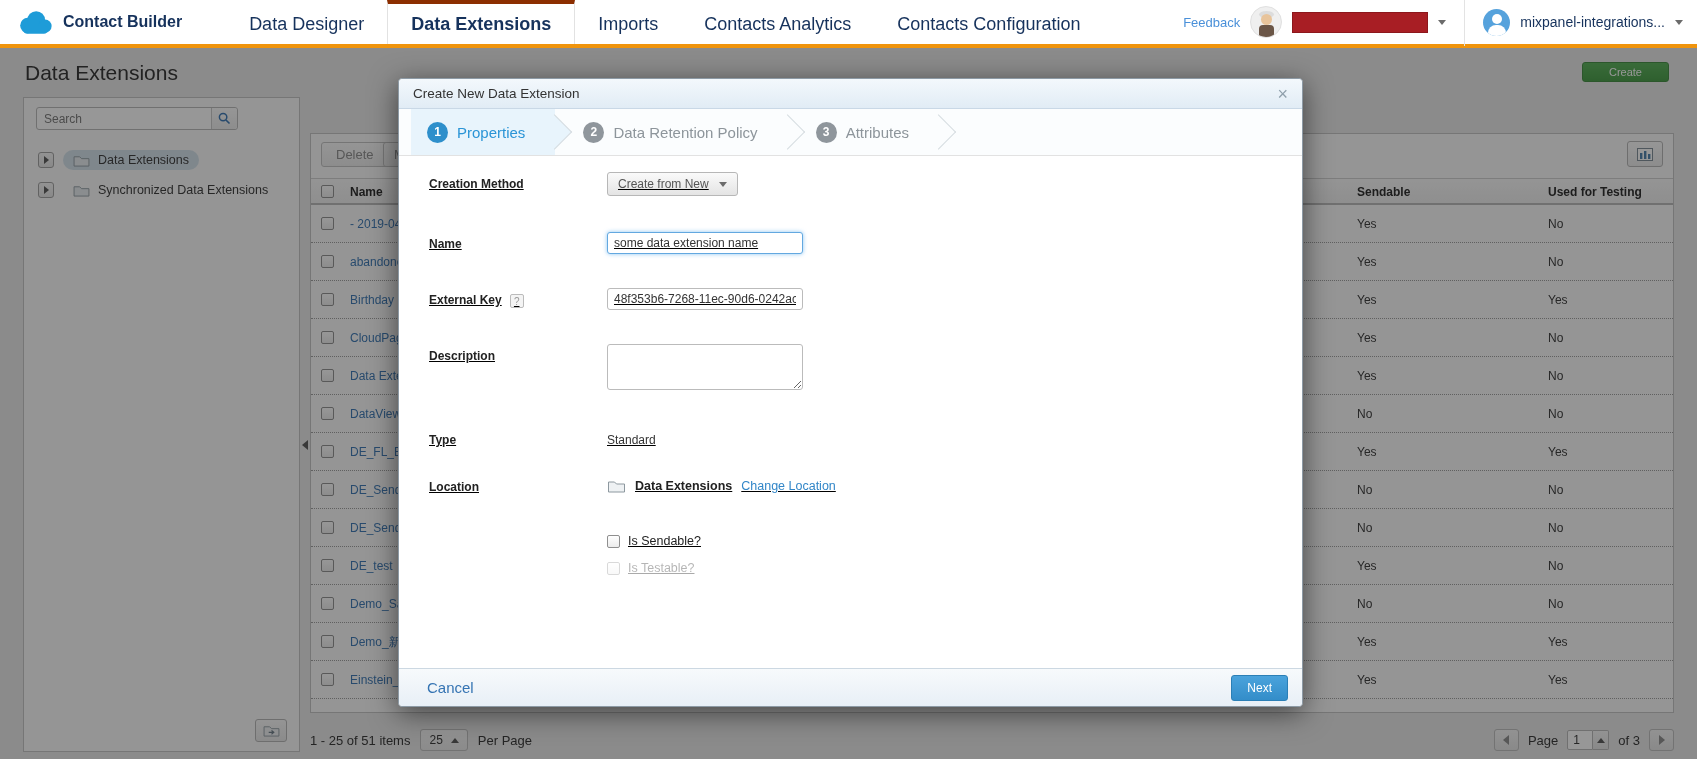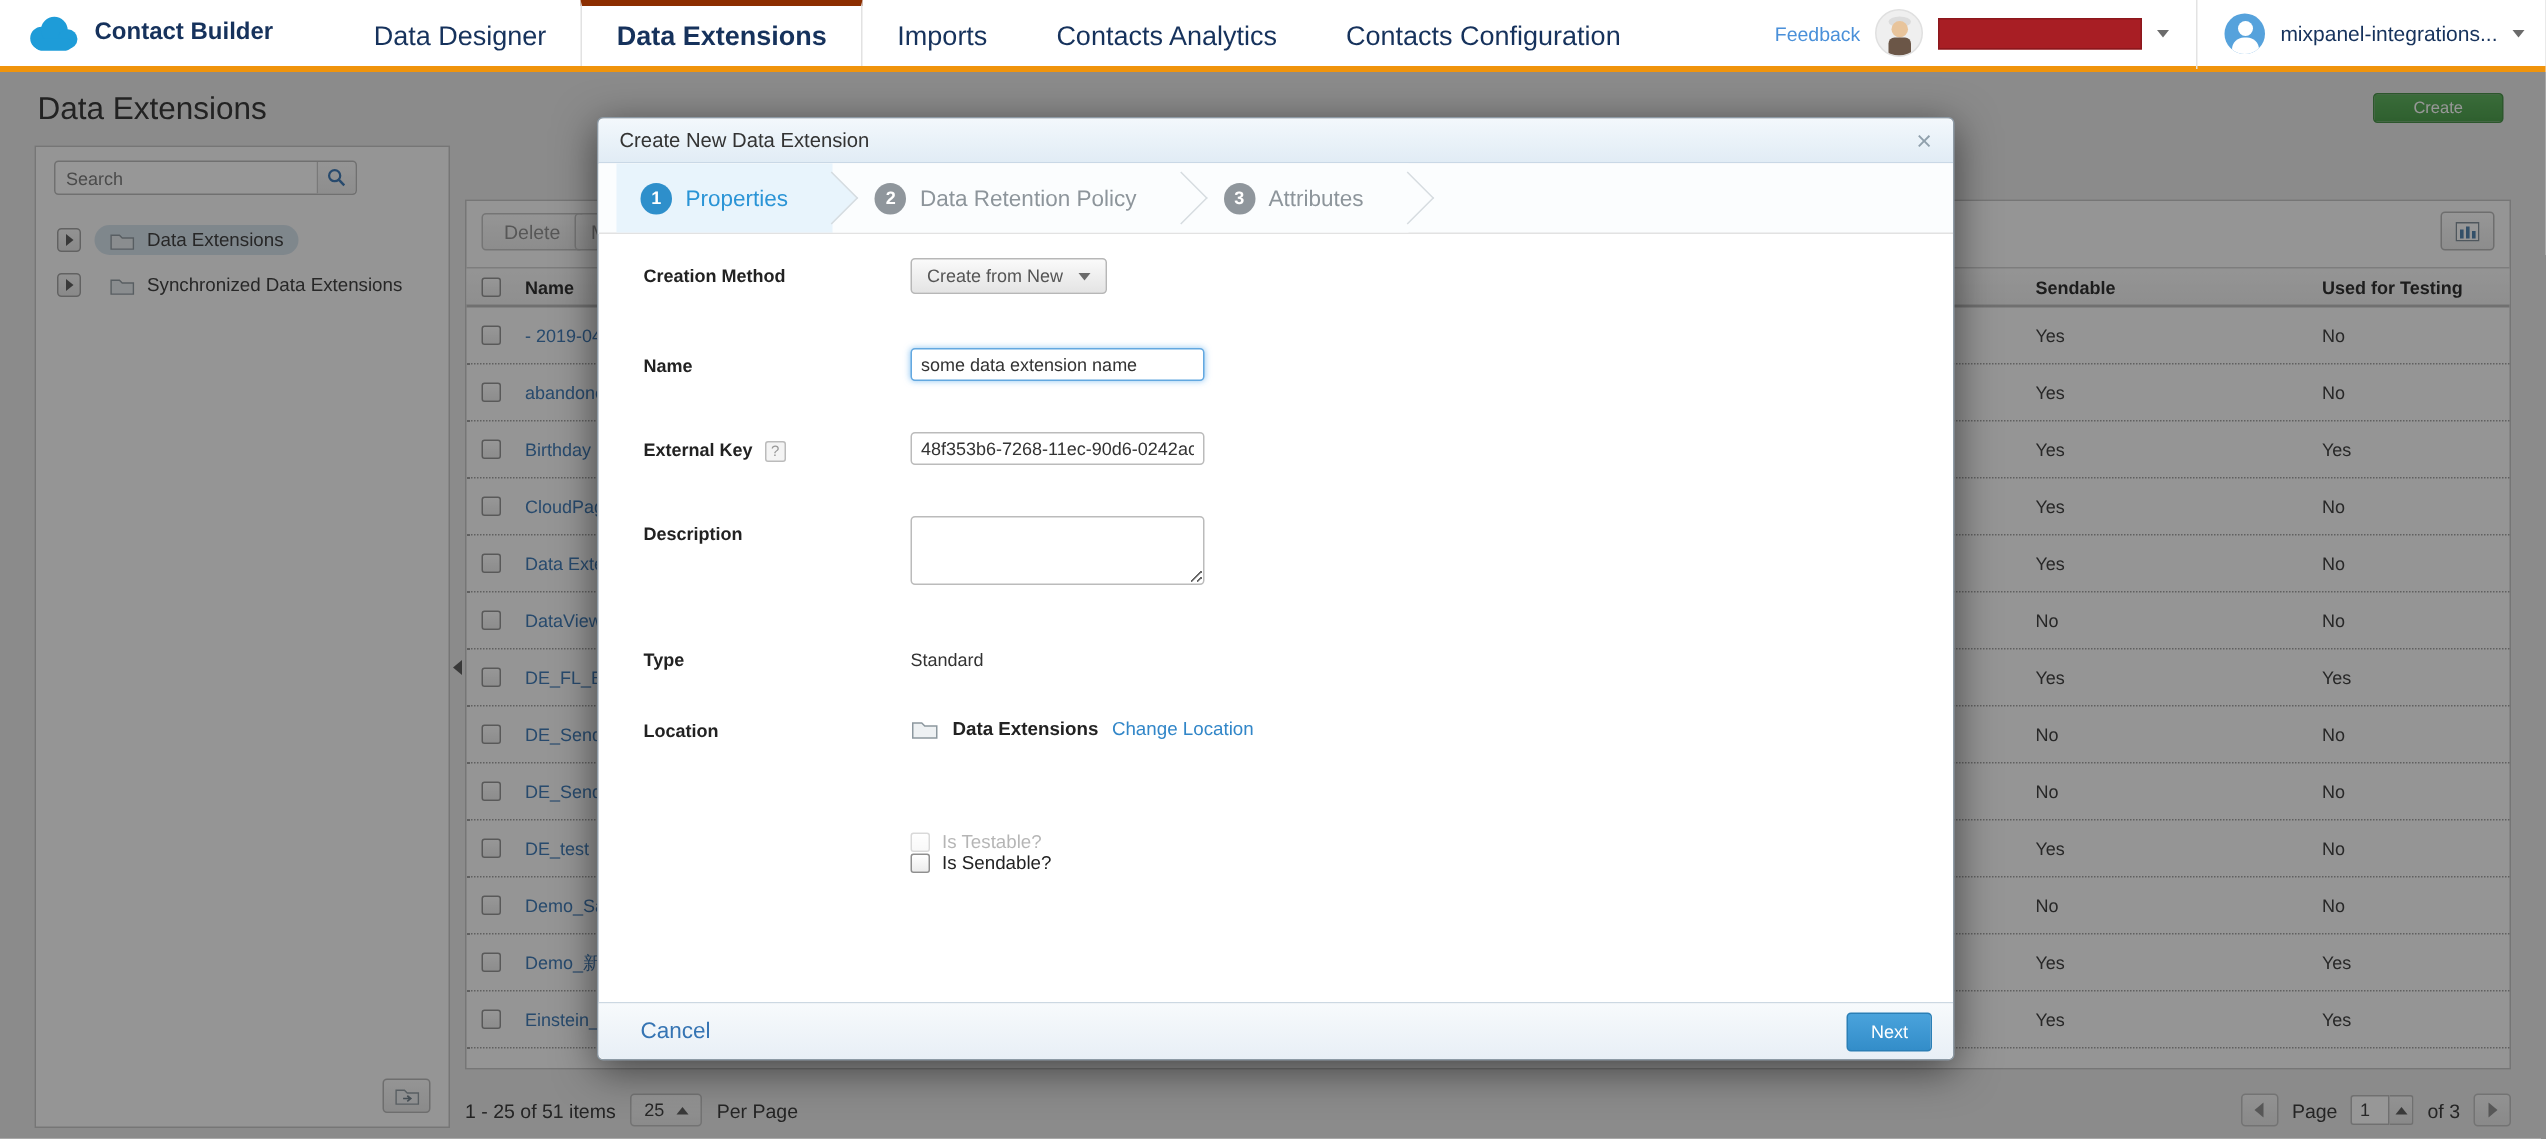--- a/index.html
+++ b/index.html
@@ -121,21 +121,21 @@
                 border-top:1px solid #d6dce0; border-right:1px solid #d6dce0; }
   .step1 { z-index:3; background:#e8f4fc; }
   .step2 { z-index:2; padding-left:28px; }
   .step3 { z-index:1; padding-left:28px; }
   .stepnum { width:21px; height:21px; border-radius:50%; background:#8f969c; color:#fff; font-size:12px; font-weight:bold;
              display:flex; align-items:center; justify-content:center; position:relative; z-index:4; }
   .step1 .stepnum { background:#2e8fcb; }
   .steplabel { font-size:15px; color:#8d959b; position:relative; z-index:4; }
   .step1 .steplabel { color:#2a94d6; }
 
-  .modal-body { position:relative; padding:16px 0 0 30px; height:514px; }
+  .modal-body { position:relative; padding:16px 0 0 30px; height:514px;text-decoration:underline; }
   .frow { display:flex; }
   .flabel { width:178px; font-size:12px; font-weight:bold; color:#222; padding-top:5px; flex:0 0 auto;
             display:flex; align-items:flex-start; gap:8px; }
   .help-icon { width:14px; height:14px; border:1px solid #bbb; border-radius:2px; background:#f4f4f4; color:#999;
                font-size:10px; font-weight:normal; display:flex; align-items:center; justify-content:center; margin-top:1px; cursor:pointer; }
   .dd-btn { display:flex; align-items:center; gap:10px; padding:4px 10px; font-size:12px; color:#555;
             border:1px solid #b7b7b7; border-radius:3px; background:linear-gradient(#fafafa,#e4e4e4); cursor:pointer; }
   .txt-input { width:196px; height:22px; border:1px solid #bbb; border-radius:3px; padding:0 6px; font-size:12px;
                color:#333; font-family:"Liberation Sans",sans-serif; background:#fff; }
   .txt-input.focused { border-color:#63a8e0; box-shadow:0 0 4px rgba(82,168,236,0.65); outline:none; }
@@ -438,38 +438,38 @@
     <div class="frow" style="margin-bottom:38px;">
       <span class="flabel">Description</span>
       <textarea class="desc-area" style=""></textarea>
     </div>
 
     <div class="frow" style="margin-bottom:28px;">
       <span class="flabel">Type</span>
       <span class="plain-value">Standard</span>
     </div>
 
-    <div class="frow" style="margin-bottom:60px;">
+    <div class="frow" style="margin-bottom:40px;">
       <span class="flabel">Location</span>
       <span class="loc-wrap">
         <svg class="folder-svg" width="19" height="14" viewBox="0 0 18 14">
           <path d="M1 3 h6 l2 2 h8 v8 h-16 z" fill="#eef1f3" stroke="#8d989f" stroke-width="1"></path>
         </svg>
         <span class="loc-text">Data Extensions</span>
         <span class="link">Change Location</span>
       </span>
     </div>
 
+    <div class="chk-row" style="margin-bottom:13px;">
+      <span class="cb"></span>
+      <span class="chk-label">Is Sendable?</span>
+    </div>
     <div class="chk-row disabled">
       <span class="cb"></span>
       <span class="chk-label">Is Testable?</span>
     </div>
-    <div class="chk-row" style="margin-bottom:13px;">
-      <span class="cb"></span>
-      <span class="chk-label">Is Sendable?</span>
-    </div>
   </div>
 
   <div class="modal-footer">
     <span class="cancel-link">Cancel</span>
     <button class="next-btn">Next</button>
   </div>
 </div>
 
 </body></html>

